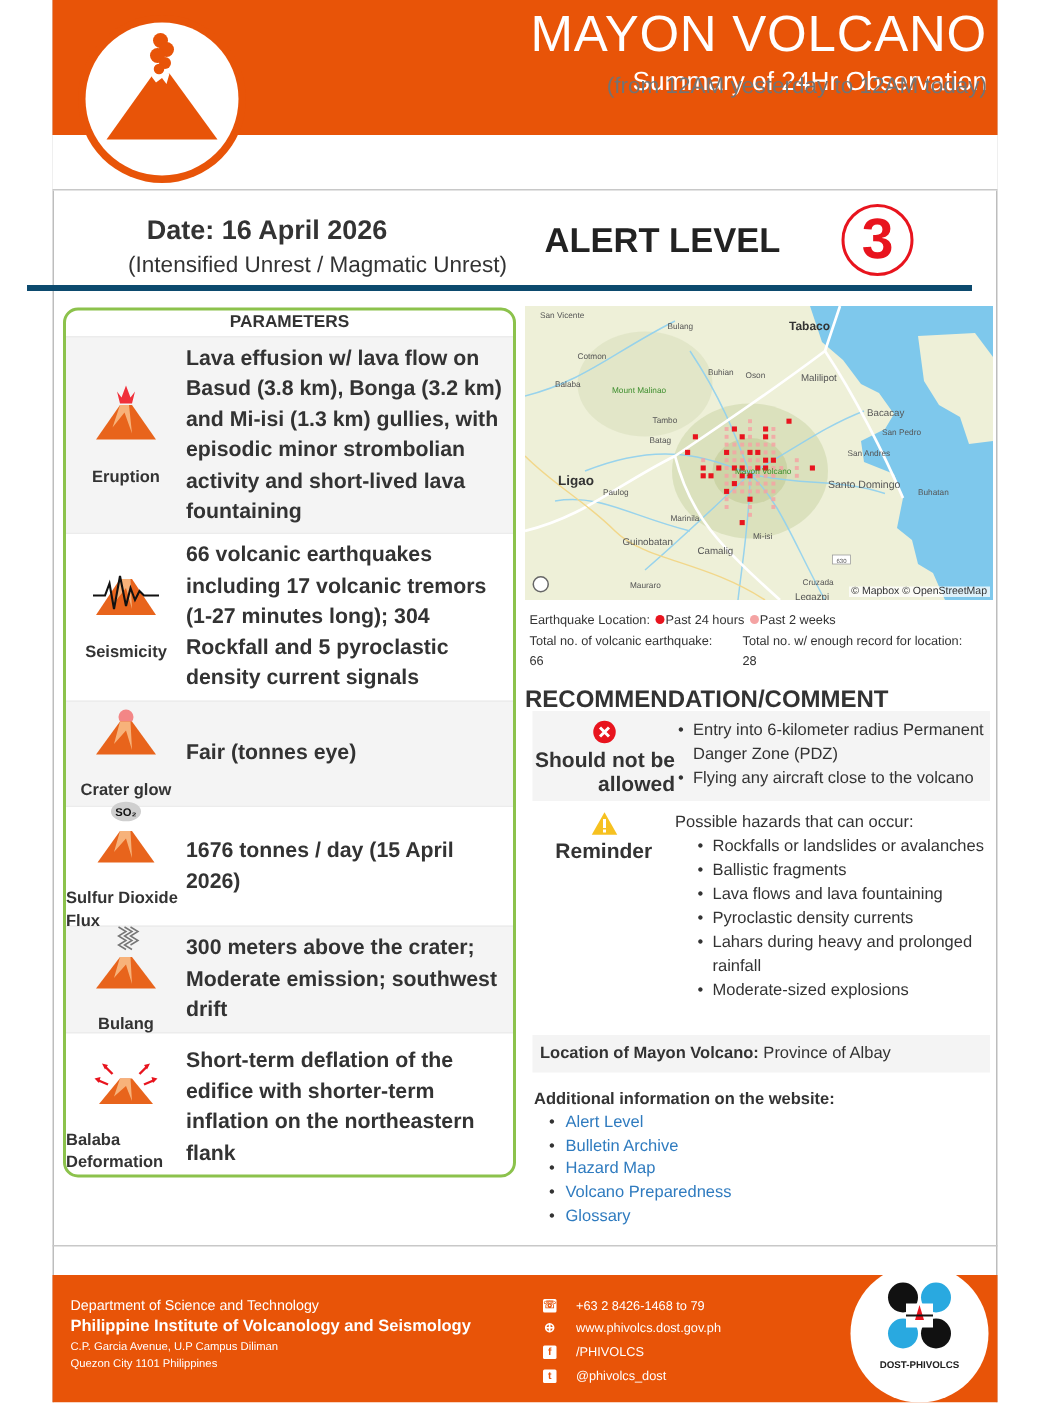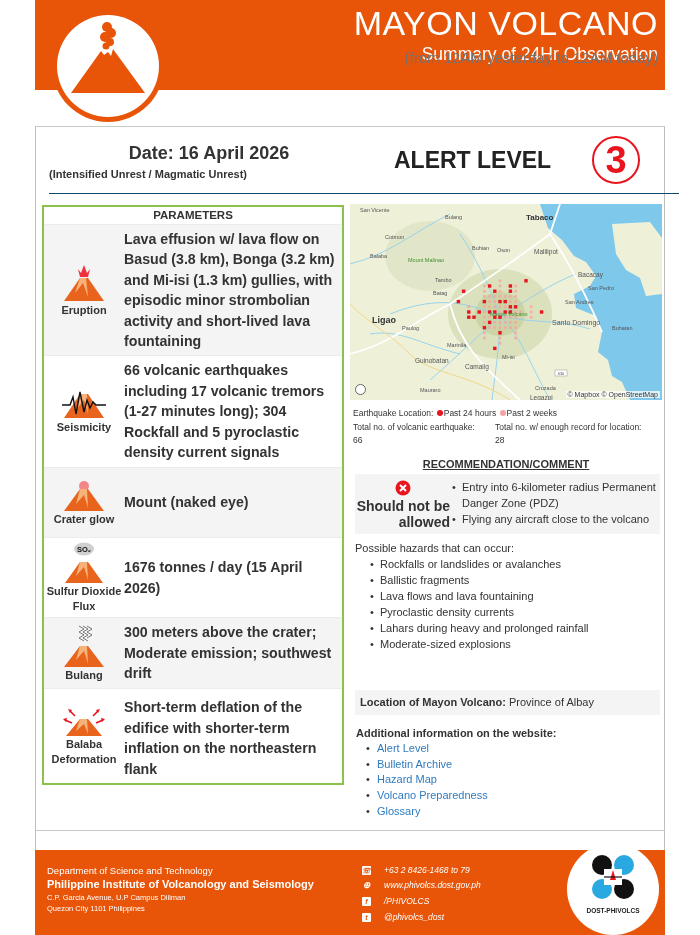--- a/index.html
+++ b/index.html
@@ -11,48 +11,48 @@
   .hdr-band { position: absolute; left: 35px; top: 0; width: 630px; height: 90px; background: #e85408; }
   .hdr-white { position: absolute; left: 35px; top: 90px; width: 630px; height: 37px; background: #fff; border-bottom: 1px solid #c8c8c8; }
   .logo-circle { position: absolute; left: 52px; top: 10px; width: 112px; height: 112px; border-radius: 50%; background: #e85408; }
   .logo-inner { position: absolute; left: 57px; top: 15px; width: 102px; height: 102px; border-radius: 50%; background: #fff; }
   .logo-svg { position: absolute; left: 57px; top: 15px; width: 102px; height: 102px; }
   .hdr-title { position: absolute; right: 42px; top: 4px; color: #fff; font-size: 34px; letter-spacing: 0.5px; }
   .hdr-sub1 { position: absolute; right: 42px; top: 44px; color: #fff; font-size: 17.5px; }
   .hdr-sub2 { position: absolute; right: 42px; top: 49px; color: #737373; font-size: 15px; }
 
   
-  .date-row { position: absolute; left: 49px; top: 127px; width: 630px; height: 67px; border-bottom: 1px solid #0c4a6e; }
+  .date-row { position: absolute; left: 18px; top: 127px; width: 630px; height: 67px; border-bottom: 4px solid #0c4a6e; }
   .date-text { position: absolute; left: 0; width: 320px; top: 16px; text-align: center; font-size: 18px; font-weight: bold; color: #333; }
-  .date-sub { position: absolute; left: 0; width: 320px; top: 41px; text-align: left; font-size: 11px; font-weight: bold; color: #333; }
+  .date-sub { position: absolute; left: 0; width: 320px; top: 41px; text-align: right; font-size: 15px; font-weight: normal; color: #333; }
   .alert-text { position: absolute; left: 345px; top: 20px; font-size: 23px; font-weight: bold; color: #222; }
   .alert-num { position: absolute; left: 543px; top: 9px; width: 48px; height: 48px; border: 2px solid #e8141e; border-radius: 50%; color: #e8141e; font-size: 38px; font-weight: bold; text-align: center; line-height: 44px; }
 
   
-  .params { position: absolute; left: 42px; top: 205px; width: 302px; height: 580px; border: 2px solid #8cc24c; border-radius: 0; overflow: hidden; background: #fff; }
+  .params { position: absolute; left: 42px; top: 205px; width: 302px; height: 580px; border: 2px solid #8cc24c; border-radius: 10px; overflow: hidden; background: #fff; }
   .params-title { height: 17px; text-align: center; font-size: 11.5px; font-weight: bold; color: #333; line-height: 17px; }
   .prow { display: flex; align-items: center; border-top: 1px solid #ececec; }
   .prow.alt { background: #f4f4f4; }
   .picon { width: 80px; flex: none; display: flex; flex-direction: column; align-items: center; justify-content: center; }
   .picon svg { display: block; }
-  .plabel { font-size: 11px; font-weight: bold; color: #333; text-align: center; line-height: 15px; }
+  .plabel { font-size: 11px; font-weight: bold; color: #333; line-height: 15px; margin-top: 16px; }
   .ptext { flex: 1; font-size: 14.2px; font-weight: bold; color: #333; line-height: 20.5px; padding-right: 4px; }
 
   
   .map { position: absolute; left: 350px; top: 204px; width: 312px; height: 196px; background: #eef0d8; overflow: hidden; }
   .map svg { display: block; }
   .map-attr { position: absolute; right: 2px; bottom: 2px; font-size: 7px; color: #333; background: rgba(255,255,255,0.75); padding: 0 2px; }
   .map-logo { position: absolute; left: 5px; bottom: 5px; width: 11px; height: 11px; border-radius: 50%; border: 1px solid #666; background: #fff; }
 
   .eq-legend { position: absolute; left: 353px; top: 408px; font-size: 8.5px; color: #333; }
   .dot { display: inline-block; width: 6px; height: 6px; border-radius: 50%; vertical-align: middle; margin: 0 1px 1px 1px; }
   .eq-stat { position: absolute; font-size: 8.5px; color: #333; line-height: 13px; }
 
   
-  .rec-title { position: absolute; left: 350px; top: 458px; width: 312px; text-align: center; font-size: 11px; font-weight: bold; color: #333; text-decoration: underline; }
+  .rec-title { position: absolute; left: 350px; top: 458px; width: 312px; text-align: left; font-size: 16px; font-weight: bold; color: #333; }
   .rec-row { position: absolute; left: 355px; width: 305px; display: flex; }
   .rec-row.alt { background: #f4f4f4; }
   .rec-head { width: 95px; flex: none; display: flex; flex-direction: column; align-items: center; font-size: 14px; font-weight: bold; color: #333; text-align: right; line-height: 16px; padding-top: 6px; }
   .rec-body { flex: 1; font-size: 11px; color: #333; line-height: 16px; padding-top: 5px; }
   .rec-body ul { list-style: none; }
   .rec-body li { position: relative; padding-left: 12px; }
   .rec-body li::before { content: "•"; position: absolute; left: 2px; top: 0; }
   .rec-body .sub li { margin-left: 13px; }
 
   .loc-box { position: absolute; left: 355px; top: 690px; width: 305px; height: 25px; background: #f4f4f4; font-size: 11px; color: #333; line-height: 25px; padding-left: 5px; }
@@ -64,21 +64,21 @@
   .addl-list li::before { content: "•"; position: absolute; left: 0; top: 0; }
   .addl-list a { color: #2f7bbf; text-decoration: none; }
 
   
   .foot-line { position: absolute; left: 35px; top: 830px; width: 630px; height: 1px; background: #c8c8c8; }
   .footer { position: absolute; left: 35px; top: 850px; width: 630px; height: 85px; background: #e85408; }
   .f-dept { position: absolute; left: 12px; top: 15px; font-size: 9.5px; color: #fff; }
   .f-inst { position: absolute; left: 12px; top: 28px; font-size: 11px; font-weight: bold; color: #fff; }
   .f-addr1 { position: absolute; left: 12px; top: 43px; font-size: 7.5px; color: #fff; }
   .f-addr2 { position: absolute; left: 12px; top: 54px; font-size: 7.5px; color: #fff; }
-  .f-contact { position: absolute; left: 327px; display: flex; align-items: center; font-size: 8.5px; color: #fff; font-style: italic; }
+  .f-contact { position: absolute; left: 327px; display: flex; align-items: center; font-size: 8.5px; color: #fff; }
   .f-ico { width: 9px; height: 9px; margin-right: 13px; background: #fff; color: #e85408; font-size: 7px; font-weight: bold; line-height: 9px; text-align: center; border-radius: 1px; }
   .f-logo { position: absolute; left: 567px; top: 843px; width: 92px; height: 92px; border-radius: 50%; background: #fff; }
   .f-logo-txt { position: absolute; left: 0; width: 92px; top: 64px; text-align: center; font-size: 6.5px; font-weight: bold; color: #222; }
 </style>
 </head>
 <body>
 
 <div class="page">
   <div class="frame"></div>
 
@@ -135,21 +135,21 @@
 
     <div class="prow alt" style="height:70px">
       <div class="picon">
         <svg width="46" height="34" viewBox="0 0 46 34">
           <circle cx="23" cy="8" r="5" fill="#f26a6a" opacity="0.8"></circle>
           <polygon points="3,33 19,11 27,11 43,33" fill="#e8641c"></polygon>
           <polygon points="19,11 15,26 23,17 27,30 26,11" fill="#f7b27a"></polygon>
         </svg>
         <div class="plabel">Crater glow</div>
       </div>
-      <div class="ptext">Mount (naked eye)</div>
+      <div class="ptext">Fair (tonnes eye)</div>
     </div>
 
     <div class="prow" style="height:80px">
       <div class="picon">
         <svg width="46" height="42" viewBox="0 0 46 42">
           <ellipse cx="23" cy="7" rx="10" ry="6.5" fill="#cfcfcf"></ellipse>
           <text x="23" y="10" text-anchor="middle" font-size="7.5" font-weight="bold" fill="#111" font-family="Liberation Sans, sans-serif">SO₂</text>
           <polygon points="4,41 19,20 27,20 42,41" fill="#e8641c"></polygon>
           <polygon points="19,20 15,34 23,25 27,38 26,20" fill="#f7b27a"></polygon>
         </svg>
@@ -387,20 +387,28 @@
     </div>
     <div class="rec-body">
       <ul>
         <li>Entry into 6-kilometer radius Permanent Danger Zone (PDZ)</li>
         <li>Flying any aircraft close to the volcano</li>
       </ul>
     </div>
   </div>
 
   <div class="rec-row" style="top:535px; height:150px">
+    <div class="rec-head">
+      <svg width="18" height="16" viewBox="0 0 18 16">
+        <polygon points="9,0.5 17.5,15.5 0.5,15.5" fill="#f6c120"></polygon>
+        <rect x="8" y="5" width="2" height="6" fill="#fff"></rect>
+        <rect x="8" y="12" width="2" height="2" fill="#fff"></rect>
+      </svg>
+      <div style="margin-top:2px">Reminder</div>
+    </div>
     <div class="rec-body">
       <div>Possible hazards that can occur:</div>
       <ul class="sub">
         <li>Rockfalls or landslides or avalanches</li>
         <li>Ballistic fragments</li>
         <li>Lava flows and lava fountaining</li>
         <li>Pyroclastic density currents</li>
         <li>Lahars during heavy and prolonged rainfall</li>
         <li>Moderate-sized explosions</li>
       </ul>

